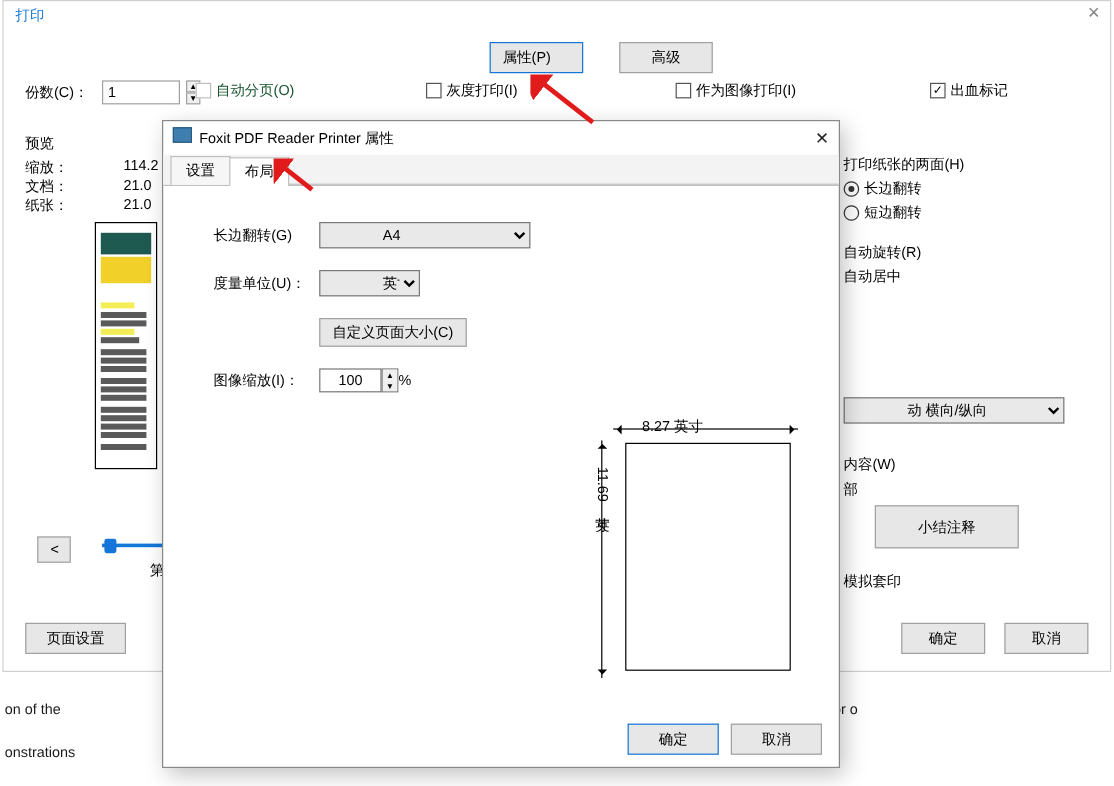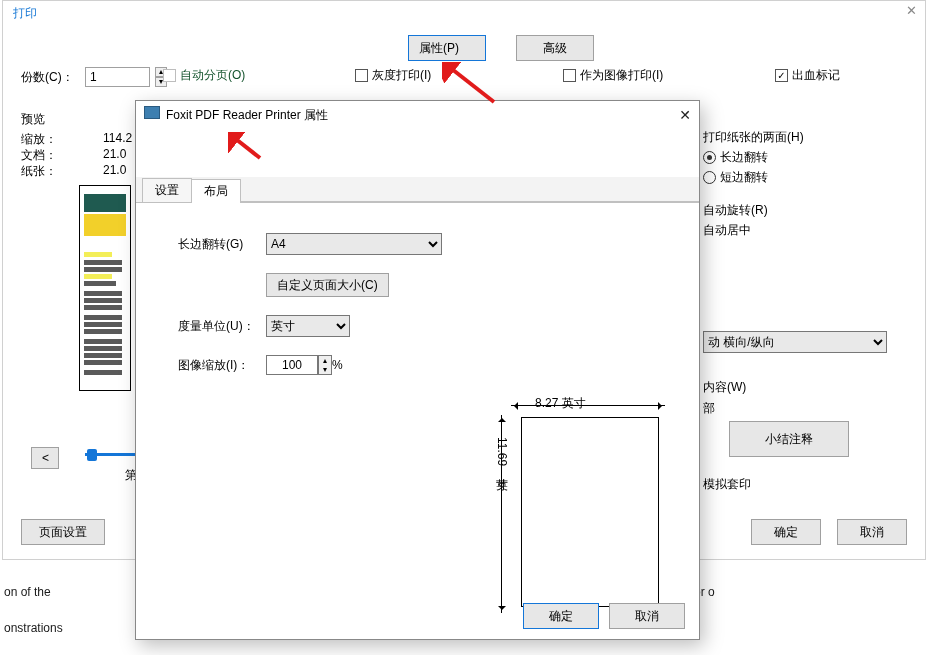--- a/index.html
+++ b/index.html
@@ -68,30 +68,30 @@
   .btn-cancel-main { position: absolute; right: 18px; bottom: 14px; width: 70px; }
 
   .radio-ring { display:inline-block; width:13px; height:13px; border:1px solid #333; border-radius:50%; position:relative; margin-right:4px; vertical-align: middle; }
   .radio-ring.sel::after { content:""; position:absolute; left:3px; top:3px; width:5px; height:5px; background:#333; border-radius:50%; }
 
   
   .prop-dialog { position: absolute; left: 135px; top: 100px; width: 565px; height: 540px; border: 1px solid #888; background: #fff; box-shadow: 4px 6px 18px rgba(0,0,0,0.25); }
   .prop-titlebar { height: 28px; display:flex; align-items:center; padding: 0 8px; justify-content: space-between; }
   .prop-titlebar .icon { width: 16px; height: 13px; background: #3e7fb0; display:inline-block; margin-right: 6px; border: 1px solid #2a5a80; }
   .prop-close { font-size: 14px; color: #222; }
-  .tabbar { height: 26px; border-bottom: 1px solid #c0c0c0; display: flex; align-items: flex-end; padding-left: 6px; background: #f3f3f3; margin-top: 48px; }
+  .tabbar { height: 26px; border-bottom: 1px solid #c0c0c0; display: flex; align-items: flex-end; padding-left: 6px; background: #f3f3f3; }
   .tab { height: 24px; border: 1px solid #c0c0c0; border-bottom: none; padding: 0 12px; display:flex; align-items:center; margin-right: -1px; }
   .tab.inactive { background: #f6f6f6; }
   .tab.active { background: #fff; position: relative; bottom: -1px; }
   .tabbar-remain { flex: 1; background: linear-gradient(#f4f4f4, #e8e8e8); border-bottom: 1px solid #c0c0c0; }
 
   .prop-body { position: relative; padding: 30px 0 0 42px; height: calc(100% - 90px); }
   .prow { display: flex; align-items: center; margin-bottom: 18px; }
   .prow .plabel { width: 88px; }
-  .psel { border: 1px solid #777; background: #e9e9e9; height: 22px; }
+  .psel { border: 1px solid #777; background: #e9e9e9; height: 22px; padding-left: 48px; }
   .psel.page-size { width: 176px; }
   .psel.unit { width: 84px; }
   .pzoom { width: 52px; height: 20px; border: 1px solid #777; text-align: center; }
   .pzoom-spin { display:flex; flex-direction: column; border: 1px solid #777; }
   .pzoom-spin span { width: 12px; height: 9px; font-size: 8px; text-align: center; background: #efefef; }
 
   .red-box { position: absolute; left: 170px; top: 231px; width: 298px; height: 36px; border: 2px solid #e11b1b; border-radius: 2px; }
 
   .preview-right { position: absolute; right: 34px; top: 192px; width: 172px; height: 218px; }
   .preview-right .plabel-w { position: absolute; top: 0; left: 42px; }
@@ -227,26 +227,26 @@
     <div class="tab inactive">设置</div>
     <div class="tab active">布局</div>
     <div class="tabbar-remain"></div>
   </div>
   <div class="prop-body">
     <div class="prow">
       <span class="plabel">长边翻转(G)</span>
       <select class="psel page-size"><option>A4</option></select>
     </div>
     <div class="prow">
+      <span class="plabel">度量单位(U)：</span>
+      <select class="psel unit"><option>英寸</option></select>
+    </div>
+    <div class="prow">
       <span class="plabel"></span>
       <button class="btn" style="height:24px;">自定义页面大小(C)</button>
-    </div>
-    <div class="prow">
-      <span class="plabel">度量单位(U)：</span>
-      <select class="psel unit"><option>英寸</option></select>
     </div>
     <div class="prow">
       <span class="plabel">图像缩放(I)：</span>
       <input class="pzoom" value="100" style="">
       <span class="pzoom-spin">
           <span>▴</span>
           <span>▾</span>
         </span>
       <span>%</span>
     </div>

